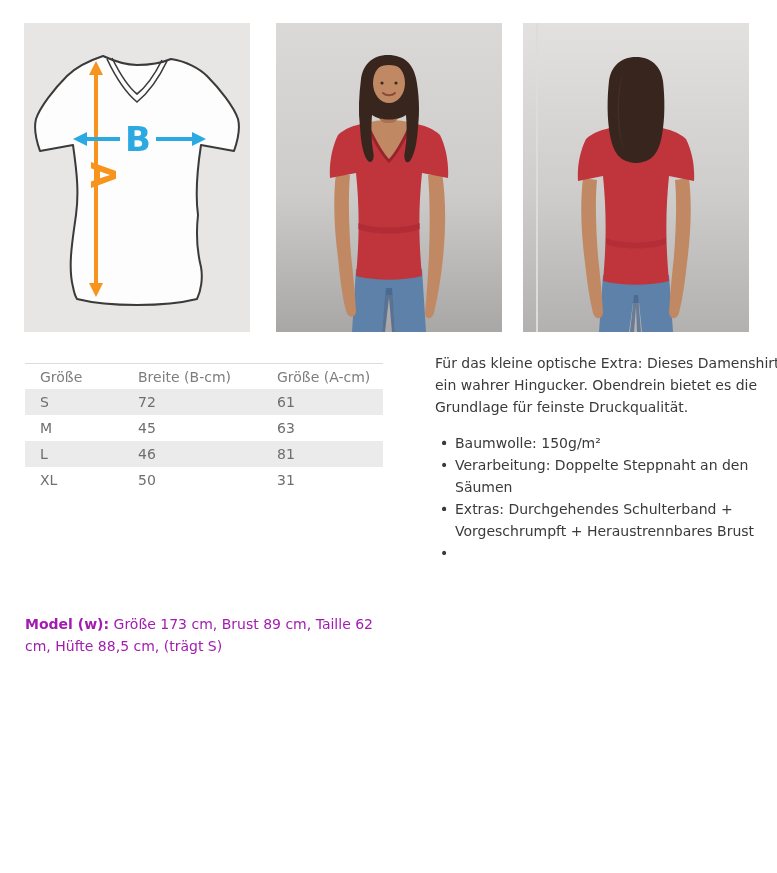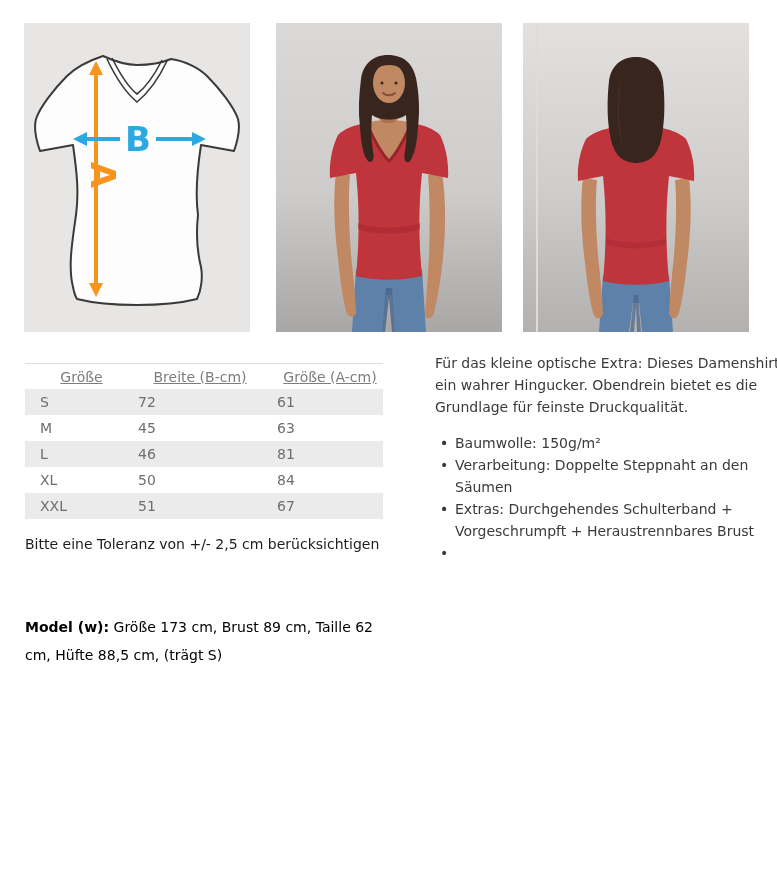--- a/index.html
+++ b/index.html
@@ -35,34 +35,34 @@
   .c-shirt-sh{fill:#a52730;}
   .c-jeans{fill:var(--jeans-blue,#5d81a8);}
   .c-jeans-sh{fill:#46648c;}
 
   
   .size-table{
     position:absolute;left:25px;top:363px;width:358px;
     border-collapse:collapse;table-layout:fixed;font-size:14px;
   }
   .size-table th{
-    font-weight:normal;color:#7d7d7d;text-align:center;
-    border-top:1px solid #dcdcdc;height:25px;padding:0 0 0 15px;text-decoration:underline;
+    font-weight:normal;color:#7d7d7d;text-align:left;
+    border-top:1px solid #dcdcdc;height:25px;padding:0 0 0 15px;
   }
   .size-table td{color:#6e6e6e;height:26px;padding:0 0 0 15px;}
   .size-table tr.alt{background:var(--table-row-alt,#ebebeb);}
   .col-size{width:98px;}.col-width{width:139px;}.col-height{width:121px;}
 
   .tolerance-note{
     position:absolute;left:25px;top:534px;width:372px;
     font-size:14px;color:#1d1d1d;line-height:21px;
   }
   .model-note{
     position:absolute;left:25px;top:613px;width:372px;
-    font-size:14px;color:#000000;line-height:28px;
+    font-size:14px;color:#a21caf;line-height:22px;
   }
   .model-note .b{font-weight:bold;}
 
   
   .description{
     position:absolute;left:413px;top:352px;width:366px;
     font-size:14px;line-height:22px;color:#3a3a3a;margin-left:22px;
   }
   .description .intro{margin:0 0 14px 0;}
   .description ul{list-style:none;margin:0;padding:0;}
@@ -226,31 +226,25 @@
         <td>63</td>
       </tr>
       <tr class="alt">
         <td>L</td>
         <td>46</td>
         <td>81</td>
       </tr>
       <tr>
         <td>XL</td>
         <td>50</td>
-        <td>84</td>
-      </tr>
-      <tr class="alt">
-        <td>XXL</td>
-        <td>51</td>
-        <td>67</td>
+        <td>31</td>
       </tr>
     </tbody>
   </table>
 
-  <div class="tolerance-note">Bitte eine Toleranz von +/- 2,5 cm berücksichtigen</div>
 
   <div class="model-note">
     <span class="b">Model (w):</span><span> Größe 173 cm, Brust 89 cm, Taille 62 cm, Hüfte 88,5 cm, (trägt S)</span>
   </div>
 
   <div class="description">
     <p class="intro">Für das kleine optische Extra: Dieses Damenshirt ist ein wahrer Hingucker. Obendrein bietet es die Grundlage für feinste Druckqualität.</p>
     <ul>
       <li>
         <span class="dot">•</span>

